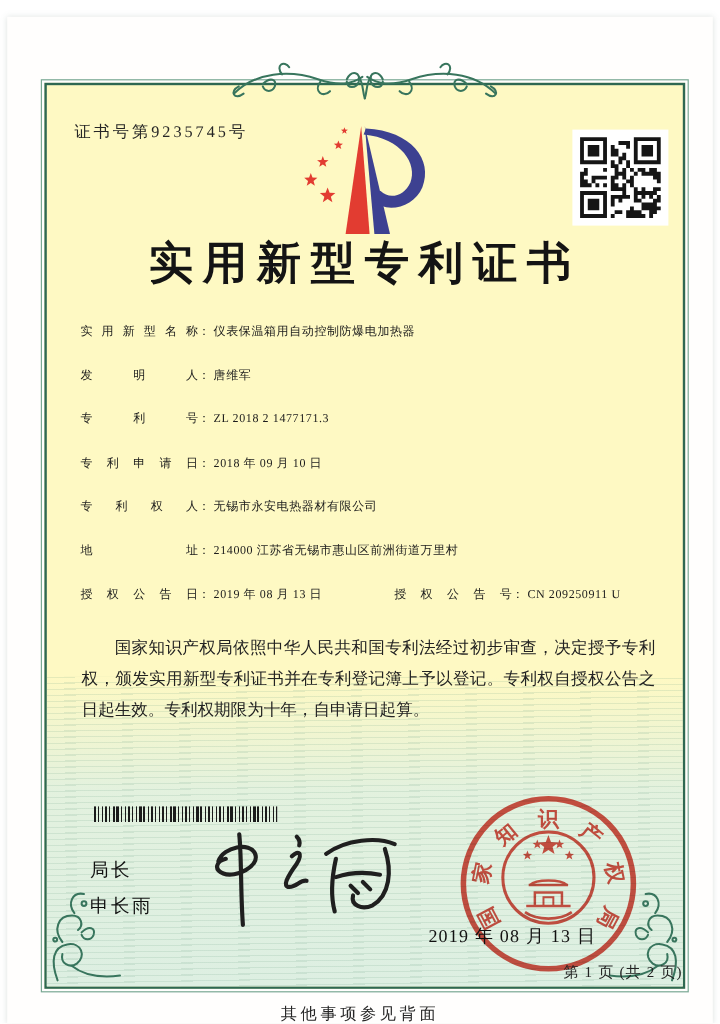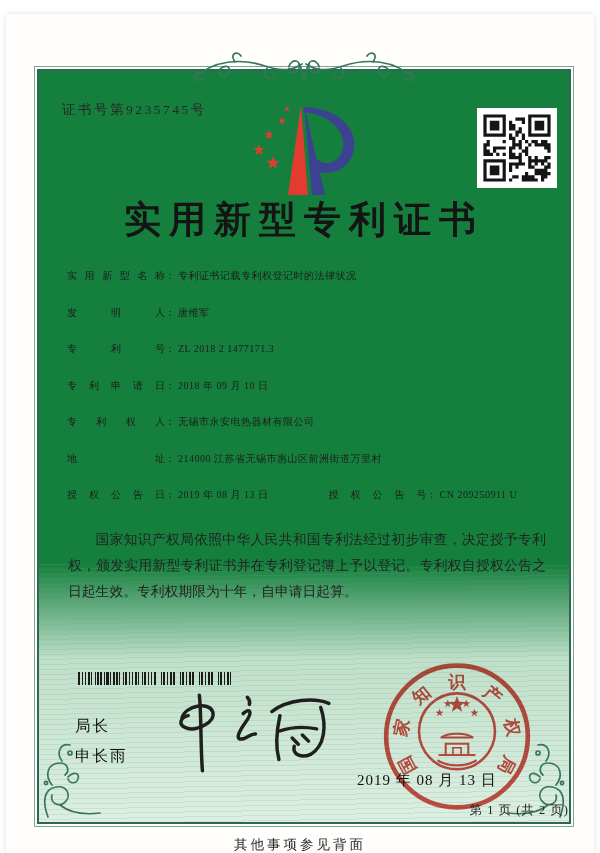--- a/index.html
+++ b/index.html
@@ -2,21 +2,21 @@
 <html><head>
 <meta charset="utf-8">
 <style>
   html,body{margin:0;padding:0;background:#ffffff;}
   .scan{position:relative;width:600px;height:853px;background:#ffffff;overflow:hidden;
         font-family:"Liberation Serif","DejaVu Serif",serif;}
   .paper{position:absolute;left:6px;top:14px;right:6px;bottom:0;background:#fffefd;
          box-shadow:0 0 5px rgba(120,140,130,.25);}
   .frame{position:absolute;left:31px;top:55px;width:530px;height:751px;
          border:2.5px solid #2e6852;outline:1px solid #79a893;outline-offset:2px;
-         background:#15803d;text-decoration:underline;}
+         background:#fef9c3;text-decoration:underline;}
   .guilloche{position:absolute;left:0;right:0;bottom:0;height:258px;
     background:
       repeating-linear-gradient(179deg, rgba(106,160,132,.17) 0 1px, rgba(255,255,255,0) 1px 5px),
       linear-gradient(180deg, rgba(222,240,227,0) 0, rgba(222,240,227,.85) 95px, #ddefe2 100%);}
   .cert-no{position:absolute;left:23px;top:30px;font-size:13.5px;letter-spacing:2.5px;color:#262626;}
   .logo{position:absolute;left:192px;top:28px;width:150px;height:100px;}
   .qr{position:absolute;left:438px;top:37px;width:80px;height:80px;}
   .title{position:absolute;left:0;right:0;top:124px;margin:0;text-align:center;
          font-size:37px;font-weight:700;letter-spacing:8px;color:#141414;}
   .fields{position:absolute;left:28px;top:198px;right:18px;}
@@ -87,21 +87,21 @@
           <rect x="0" y="0" width="25" height="25" fill="#ffffff"></rect>
           <path d="M2,2h1v1h-1zM3,2h1v1h-1zM4,2h1v1h-1zM5,2h1v1h-1zM6,2h1v1h-1zM7,2h1v1h-1zM8,2h1v1h-1zM2,3h1v1h-1zM8,3h1v1h-1zM2,4h1v1h-1zM4,4h1v1h-1zM5,4h1v1h-1zM6,4h1v1h-1zM8,4h1v1h-1zM2,5h1v1h-1zM4,5h1v1h-1zM5,5h1v1h-1zM6,5h1v1h-1zM8,5h1v1h-1zM2,6h1v1h-1zM4,6h1v1h-1zM5,6h1v1h-1zM6,6h1v1h-1zM8,6h1v1h-1zM2,7h1v1h-1zM8,7h1v1h-1zM2,8h1v1h-1zM3,8h1v1h-1zM4,8h1v1h-1zM5,8h1v1h-1zM6,8h1v1h-1zM7,8h1v1h-1zM8,8h1v1h-1zM16,2h1v1h-1zM17,2h1v1h-1zM18,2h1v1h-1zM19,2h1v1h-1zM20,2h1v1h-1zM21,2h1v1h-1zM22,2h1v1h-1zM16,3h1v1h-1zM22,3h1v1h-1zM16,4h1v1h-1zM18,4h1v1h-1zM19,4h1v1h-1zM20,4h1v1h-1zM22,4h1v1h-1zM16,5h1v1h-1zM18,5h1v1h-1zM19,5h1v1h-1zM20,5h1v1h-1zM22,5h1v1h-1zM16,6h1v1h-1zM18,6h1v1h-1zM19,6h1v1h-1zM20,6h1v1h-1zM22,6h1v1h-1zM16,7h1v1h-1zM22,7h1v1h-1zM16,8h1v1h-1zM17,8h1v1h-1zM18,8h1v1h-1zM19,8h1v1h-1zM20,8h1v1h-1zM21,8h1v1h-1zM22,8h1v1h-1zM2,16h1v1h-1zM3,16h1v1h-1zM4,16h1v1h-1zM5,16h1v1h-1zM6,16h1v1h-1zM7,16h1v1h-1zM8,16h1v1h-1zM2,17h1v1h-1zM8,17h1v1h-1zM2,18h1v1h-1zM4,18h1v1h-1zM5,18h1v1h-1zM6,18h1v1h-1zM8,18h1v1h-1zM2,19h1v1h-1zM4,19h1v1h-1zM5,19h1v1h-1zM6,19h1v1h-1zM8,19h1v1h-1zM2,20h1v1h-1zM4,20h1v1h-1zM5,20h1v1h-1zM6,20h1v1h-1zM8,20h1v1h-1zM2,21h1v1h-1zM8,21h1v1h-1zM2,22h1v1h-1zM3,22h1v1h-1zM4,22h1v1h-1zM5,22h1v1h-1zM6,22h1v1h-1zM7,22h1v1h-1zM8,22h1v1h-1zM12,3h1v1h-1zM13,3h1v1h-1zM14,3h1v1h-1zM10,4h1v1h-1zM14,4h1v1h-1zM10,5h1v1h-1zM11,5h1v1h-1zM10,6h1v1h-1zM11,6h1v1h-1zM13,6h1v1h-1zM12,7h1v1h-1zM13,7h1v1h-1zM10,8h1v1h-1zM12,8h1v1h-1zM14,8h1v1h-1zM10,9h1v1h-1zM11,9h1v1h-1zM14,9h1v1h-1zM3,10h1v1h-1zM8,10h1v1h-1zM11,10h1v1h-1zM13,10h1v1h-1zM15,10h1v1h-1zM17,10h1v1h-1zM18,10h1v1h-1zM20,10h1v1h-1zM21,10h1v1h-1zM2,11h1v1h-1zM3,11h1v1h-1zM11,11h1v1h-1zM12,11h1v1h-1zM13,11h1v1h-1zM16,11h1v1h-1zM18,11h1v1h-1zM19,11h1v1h-1zM20,11h1v1h-1zM21,11h1v1h-1zM22,11h1v1h-1zM2,12h1v1h-1zM5,12h1v1h-1zM6,12h1v1h-1zM7,12h1v1h-1zM8,12h1v1h-1zM10,12h1v1h-1zM11,12h1v1h-1zM13,12h1v1h-1zM15,12h1v1h-1zM21,12h1v1h-1zM22,12h1v1h-1zM2,13h1v1h-1zM3,13h1v1h-1zM5,13h1v1h-1zM10,13h1v1h-1zM14,13h1v1h-1zM15,13h1v1h-1zM22,13h1v1h-1zM2,14h1v1h-1zM3,14h1v1h-1zM4,14h1v1h-1zM6,14h1v1h-1zM8,14h1v1h-1zM10,14h1v1h-1zM11,14h1v1h-1zM13,14h1v1h-1zM15,14h1v1h-1zM10,15h1v1h-1zM11,15h1v1h-1zM12,15h1v1h-1zM13,15h1v1h-1zM16,15h1v1h-1zM18,15h1v1h-1zM21,15h1v1h-1zM22,15h1v1h-1zM13,16h1v1h-1zM16,16h1v1h-1zM17,16h1v1h-1zM18,16h1v1h-1zM19,16h1v1h-1zM20,16h1v1h-1zM21,16h1v1h-1zM10,17h1v1h-1zM11,17h1v1h-1zM12,17h1v1h-1zM13,17h1v1h-1zM14,17h1v1h-1zM16,17h1v1h-1zM18,17h1v1h-1zM20,17h1v1h-1zM22,17h1v1h-1zM10,18h1v1h-1zM12,18h1v1h-1zM16,18h1v1h-1zM17,18h1v1h-1zM21,18h1v1h-1zM22,18h1v1h-1zM10,19h1v1h-1zM18,19h1v1h-1zM19,19h1v1h-1zM20,19h1v1h-1zM21,19h1v1h-1zM15,20h1v1h-1zM18,20h1v1h-1zM19,20h1v1h-1zM20,20h1v1h-1zM21,20h1v1h-1zM22,20h1v1h-1zM11,21h1v1h-1zM12,21h1v1h-1zM14,21h1v1h-1zM15,21h1v1h-1zM16,21h1v1h-1zM17,21h1v1h-1zM20,21h1v1h-1zM21,21h1v1h-1zM10,22h1v1h-1zM14,22h1v1h-1zM15,22h1v1h-1zM16,22h1v1h-1zM17,22h1v1h-1zM18,22h1v1h-1zM20,22h1v1h-1z" fill="#151515"></path>
         </svg>
 
       <h1 class="title">实用新型专利证书</h1>
 
       <div class="fields">
         <div class="frow">
           <span class="flabel">实用新型名称</span>
             <span class="fsep">：</span>
-          <span class="fvalue">专利证书记载专利权登记时的法律状况</span>
+          <span class="fvalue">仪表保温箱用自动控制防爆电加热器</span>
         </div>
         <div class="frow">
           <span class="flabel">发明人</span>
             <span class="fsep">：</span>
           <span class="fvalue">唐维军</span>
         </div>
         <div class="frow">
           <span class="flabel">专利号</span>
             <span class="fsep">：</span>
           <span class="fvalue">ZL 2018 2 1477171.3</span>

